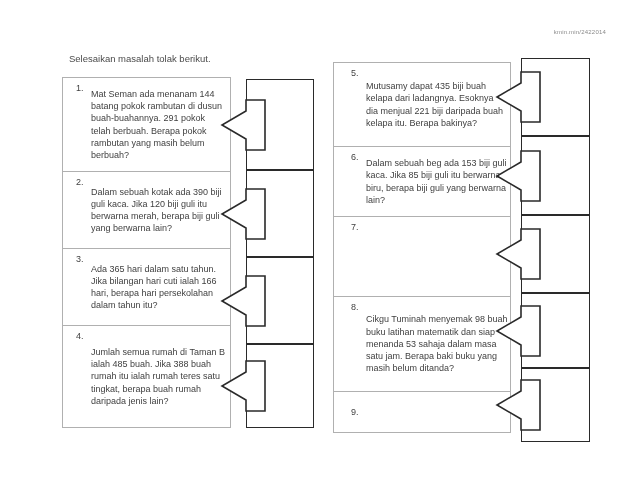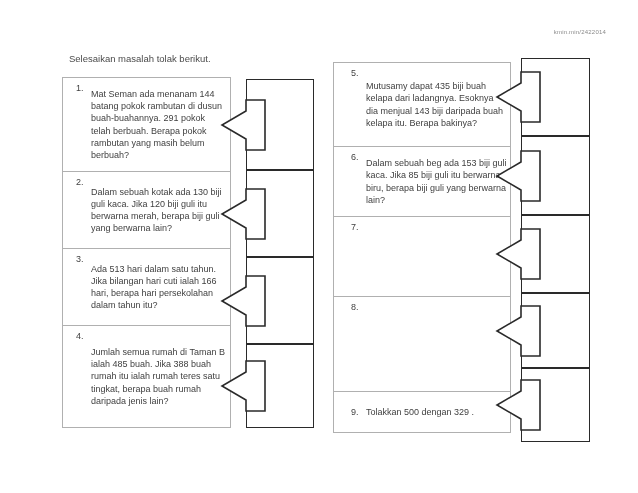--- a/index.html
+++ b/index.html
@@ -53,50 +53,50 @@
 
   <div class="instruction">Selesaikan masalah tolak berikut.</div>
 
   <div class="qbox qbox-left">
     <div class="sec" style="height:93px;">
       <span class="num">1.</span>
       <span class="ptext">Mat Seman ada menanam 144 batang pokok rambutan di dusun buah-buahannya. 291 pokok telah berbuah. Berapa pokok rambutan yang masih belum berbuah?</span>
     </div>
     <div class="sec" style="height:77px;">
       <span class="num">2.</span>
-      <span class="ptext">Dalam sebuah kotak ada 130 biji guli kaca. Jika 120 biji guli itu berwarna merah, berapa biji guli yang berwarna lain?</span>
+      <span class="ptext">Dalam sebuah kotak ada 390 biji guli kaca. Jika 120 biji guli itu berwarna merah, berapa biji guli yang berwarna lain?</span>
     </div>
     <div class="sec" style="height:77px;">
       <span class="num">3.</span>
-      <span class="ptext">Ada 513 hari dalam satu tahun. Jika bilangan hari cuti ialah 166 hari, berapa hari persekolahan dalam tahun itu?</span>
+      <span class="ptext">Ada 365 hari dalam satu tahun. Jika bilangan hari cuti ialah 166 hari, berapa hari persekolahan dalam tahun itu?</span>
     </div>
     <div class="sec" style="height:102px;">
       <span class="num">4.</span>
       <span class="ptext">Jumlah semua rumah di Taman B ialah 485 buah. Jika 388 buah rumah itu ialah rumah teres satu tingkat, berapa buah rumah daripada jenis lain?</span>
     </div>
   </div>
 
   <div class="qbox qbox-right">
     <div class="sec" style="height:83px;">
       <span class="num">5.</span>
-      <span class="ptext">Mutusamy dapat 435 biji buah kelapa dari ladangnya. Esoknya dia menjual 143 biji daripada buah kelapa itu. Berapa bakinya?</span>
+      <span class="ptext">Mutusamy dapat 435 biji buah kelapa dari ladangnya. Esoknya dia menjual 221 biji daripada buah kelapa itu. Berapa bakinya?</span>
     </div>
     <div class="sec" style="height:70px;">
       <span class="num">6.</span>
       <span class="ptext">Dalam sebuah beg ada 153 biji guli kaca. Jika 85 biji guli itu berwarna biru, berapa biji guli yang berwarna lain?</span>
     </div>
     <div class="sec" style="height:80px;">
       <span class="num">7.</span>
     </div>
     <div class="sec" style="height:95px;">
       <span class="num">8.</span>
+      <span class="ptext">Cikgu Tuminah menyemak 98 buah buku latihan matematik dan siap menanda 53 sahaja dalam masa satu jam. Berapa baki buku yang masih belum ditanda?</span>
     </div>
     <div class="sec sec-c" style="height:41px;">
       <span class="num">9.</span>
-      <span class="ptext">Tolakkan 500 dengan 329 .</span>
     </div>
   </div>
 
   <div class="abox abox-l" style="top:79px;  height:91px;">
     <svg class="callout" viewBox="0 0 48 60">
         <path d="M47 5 L28 5 L28 16 L4 30 L28 44 L28 55 L47 55 Z" fill="#ffffff" stroke="#2a2a2a" stroke-width="1.6"></path>
       </svg>
   </div>
   <div class="abox abox-l" style="top:170px; height:87px;">
     <svg class="callout" viewBox="0 0 48 60">

